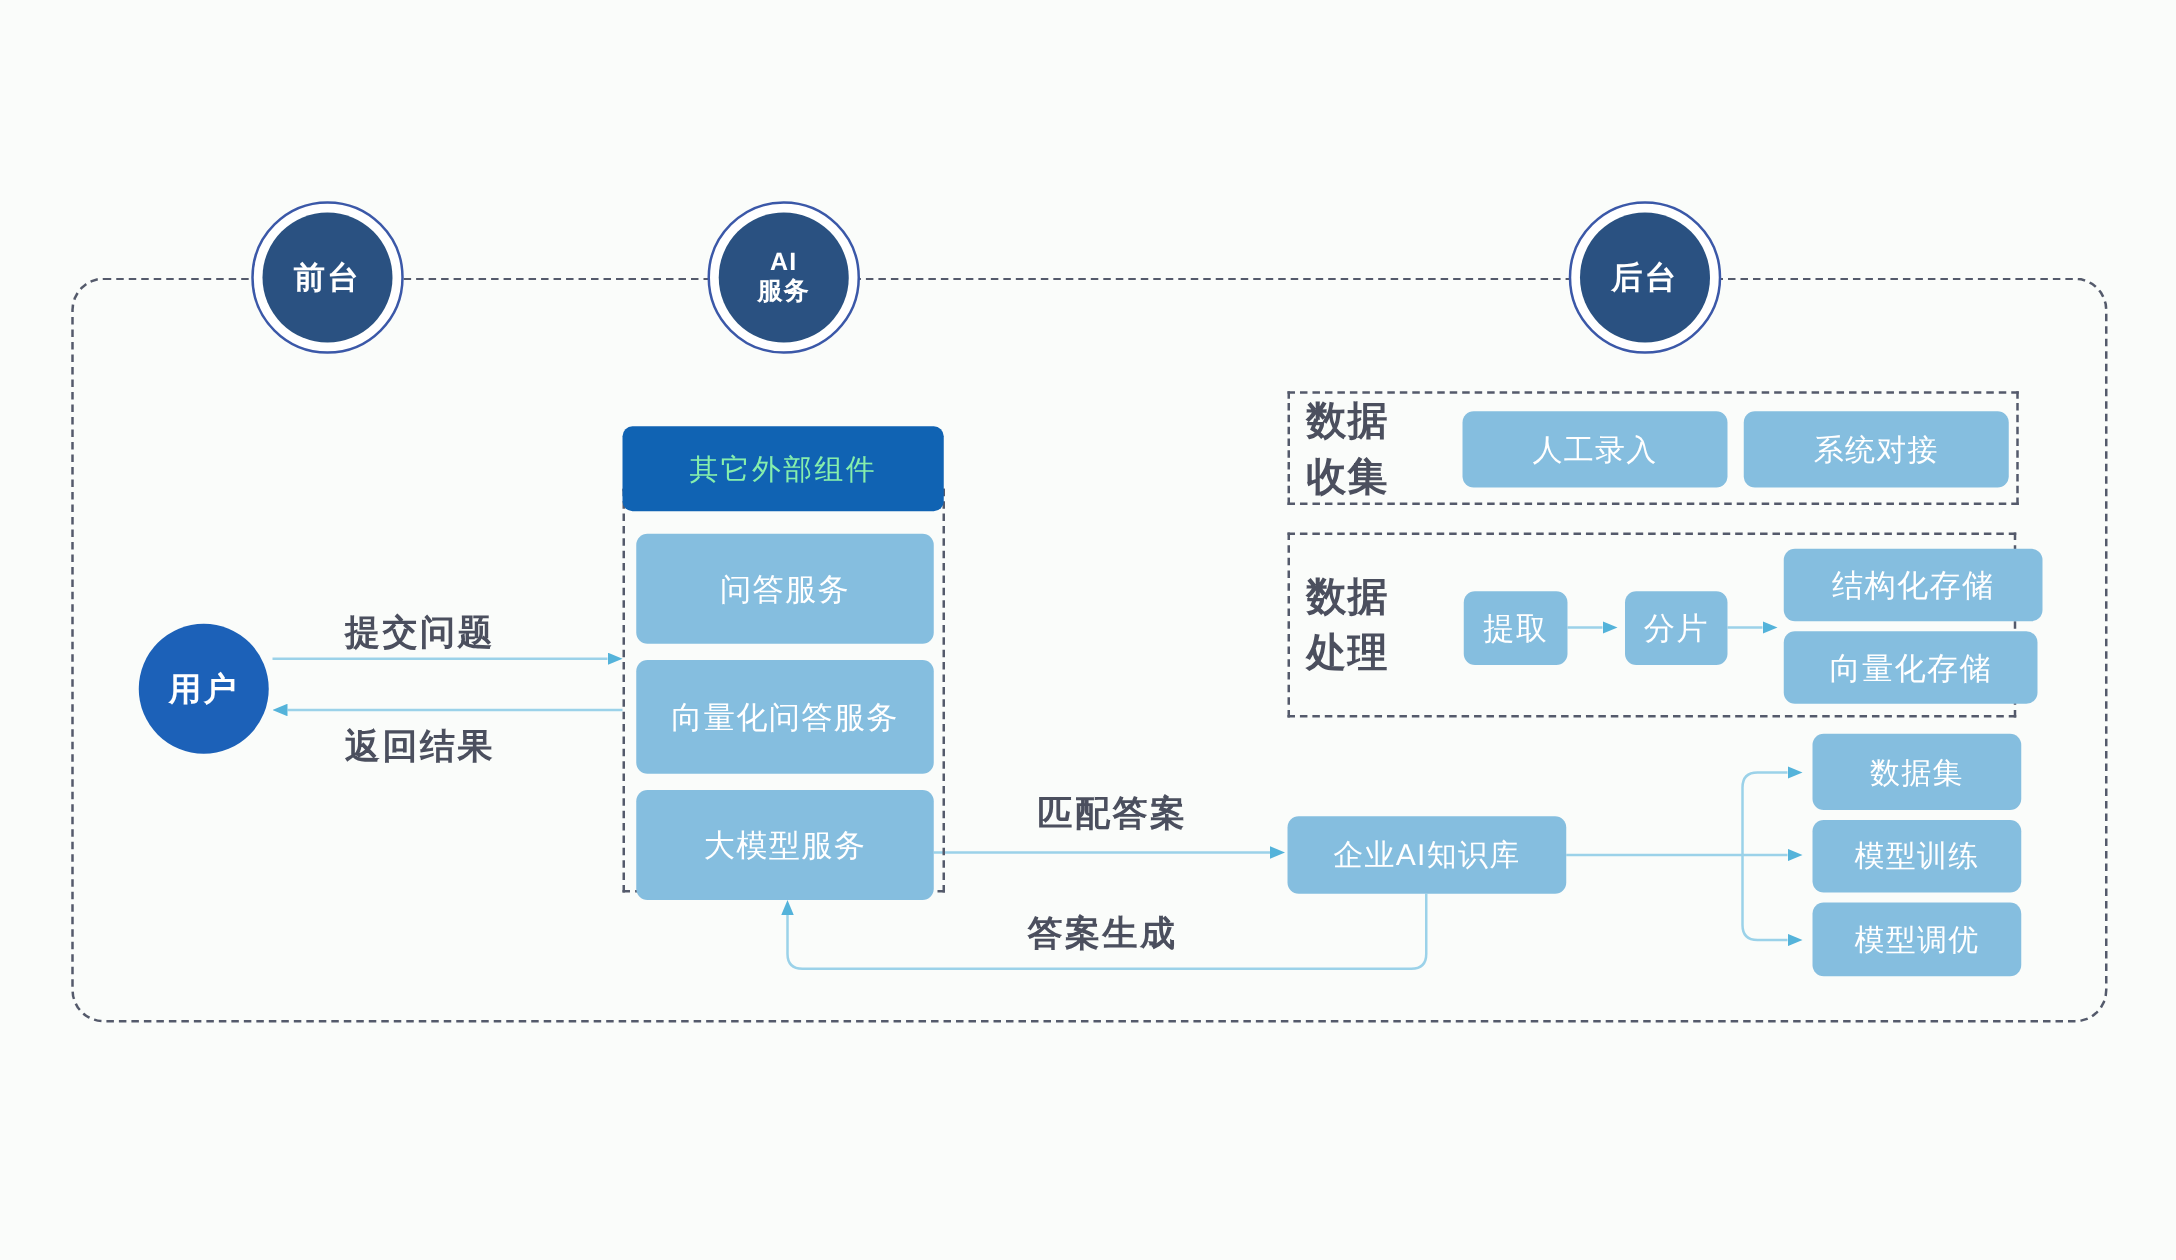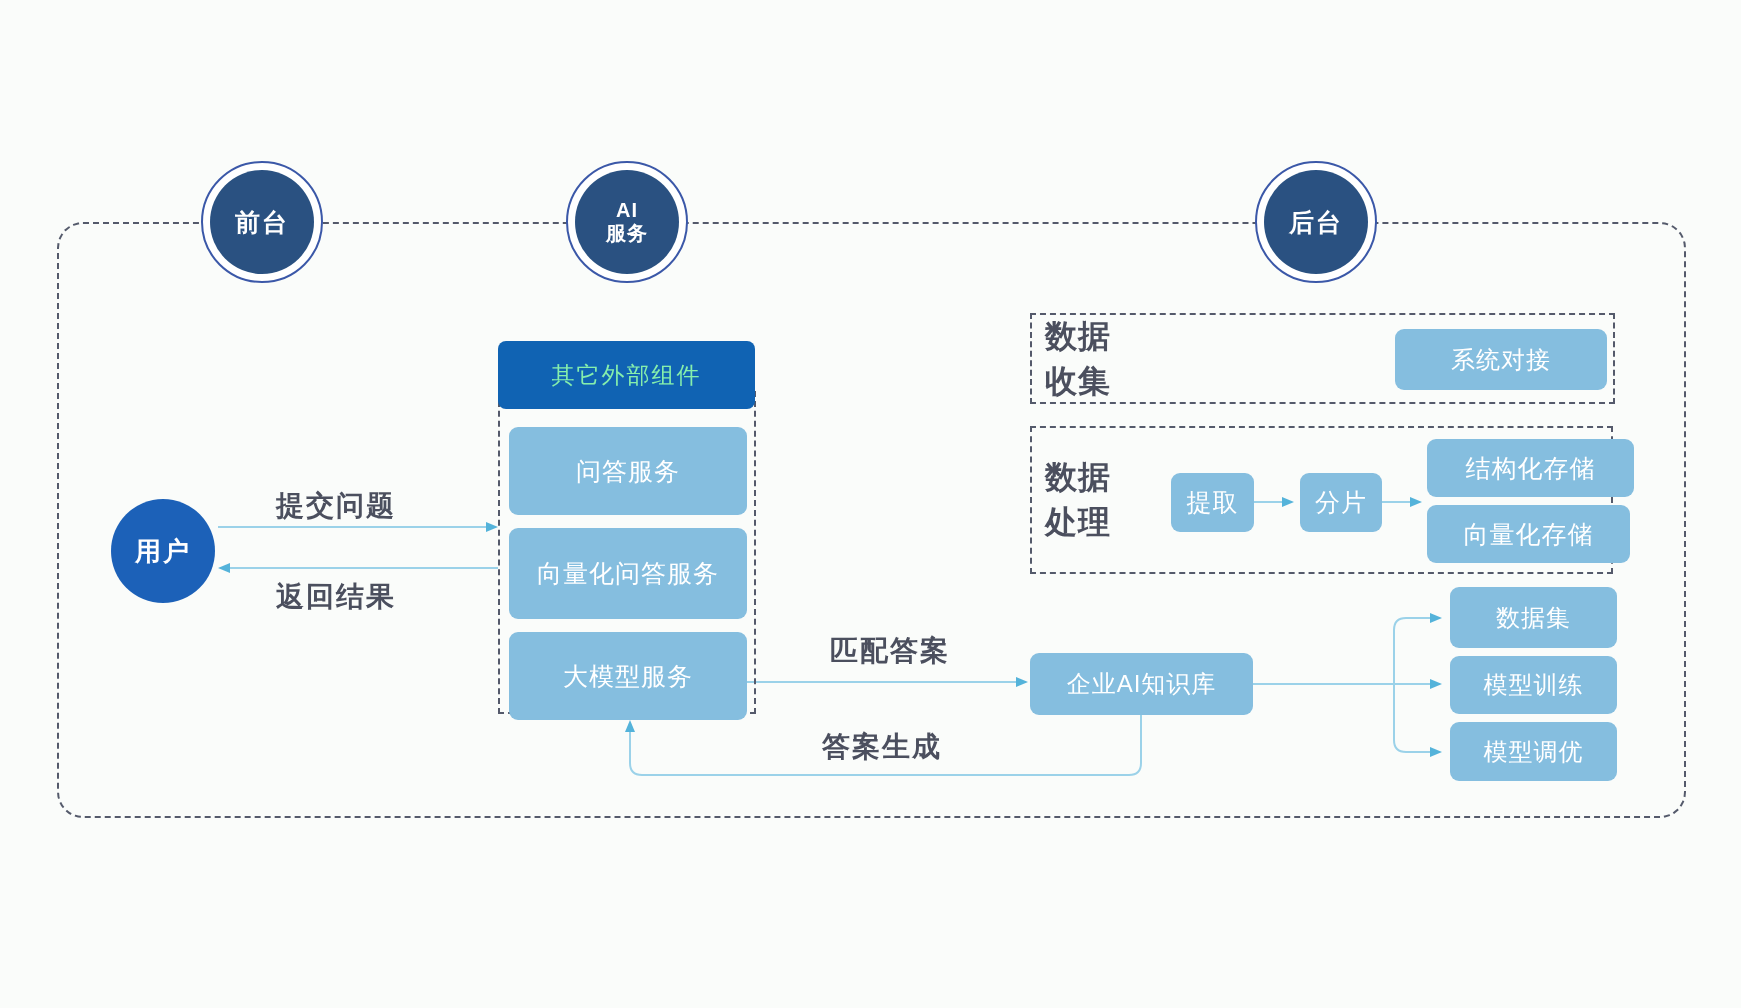--- a/index.html
+++ b/index.html
@@ -83,20 +83,21 @@
   <div class="abs bluebox md" style="left:509px;top:608px;width:238px;height:88px;">大模型服务</div>
 
   <div class="abs edge-label" style="left:890px;top:651px;">匹配答案</div>
   <div class="abs edge-label" style="left:882px;top:747px;">答案生成</div>
 
   <div class="abs bluebox" style="left:1030px;top:653px;width:223px;height:62px;">企业AI知识库</div>
 
   <div class="abs dashbox" style="left:1030px;top:313px;width:585px;height:91px;"></div>
   <div class="abs group-label" style="left:1045px;top:313px;height:91px;">数据
 收集</div>
+  <div class="abs bluebox" style="left:1170px;top:329px;width:212px;height:61px;">人工录入</div>
   <div class="abs bluebox" style="left:1395px;top:329px;width:212px;height:61px;">系统对接</div>
 
   <div class="abs dashbox" style="left:1030px;top:426px;width:583px;height:148px;"></div>
   <div class="abs group-label" style="left:1045px;top:426px;height:148px;">数据
 处理</div>
   <div class="abs bluebox sm" style="left:1171px;top:473px;width:83px;height:59px;">提取</div>
   <div class="abs bluebox sm" style="left:1300px;top:473px;width:82px;height:59px;">分片</div>
   <div class="abs bluebox sm" style="left:1427px;top:439px;width:207px;height:58px;">结构化存储</div>
   <div class="abs bluebox sm" style="left:1427px;top:505px;width:203px;height:58px;">向量化存储</div>
 

